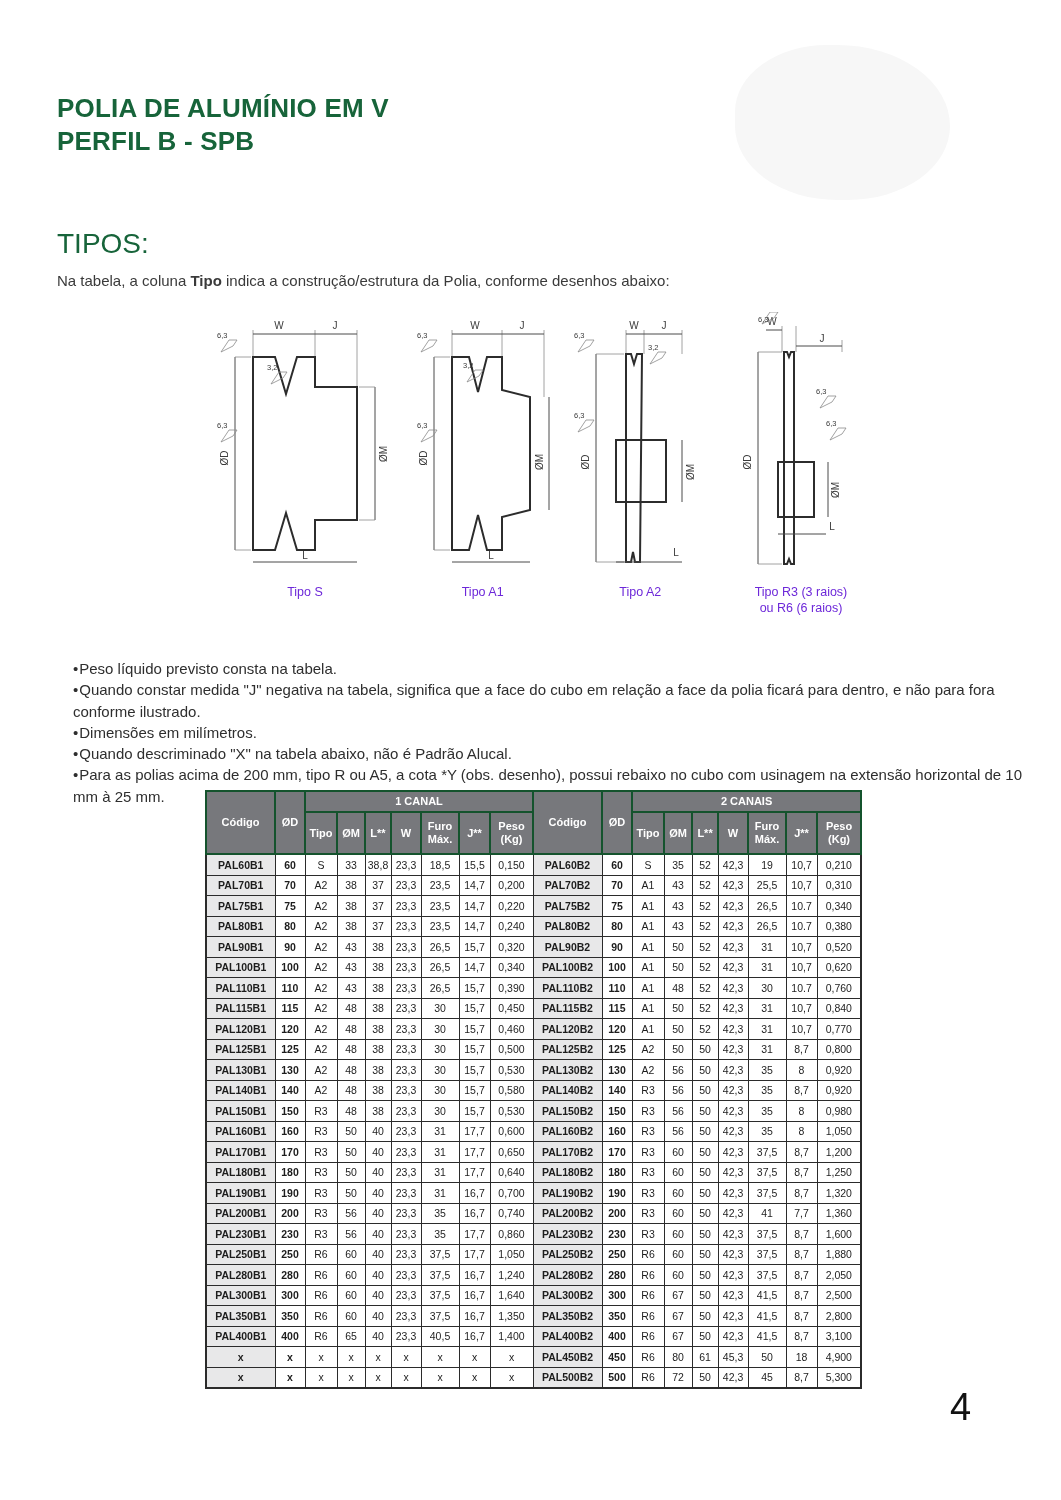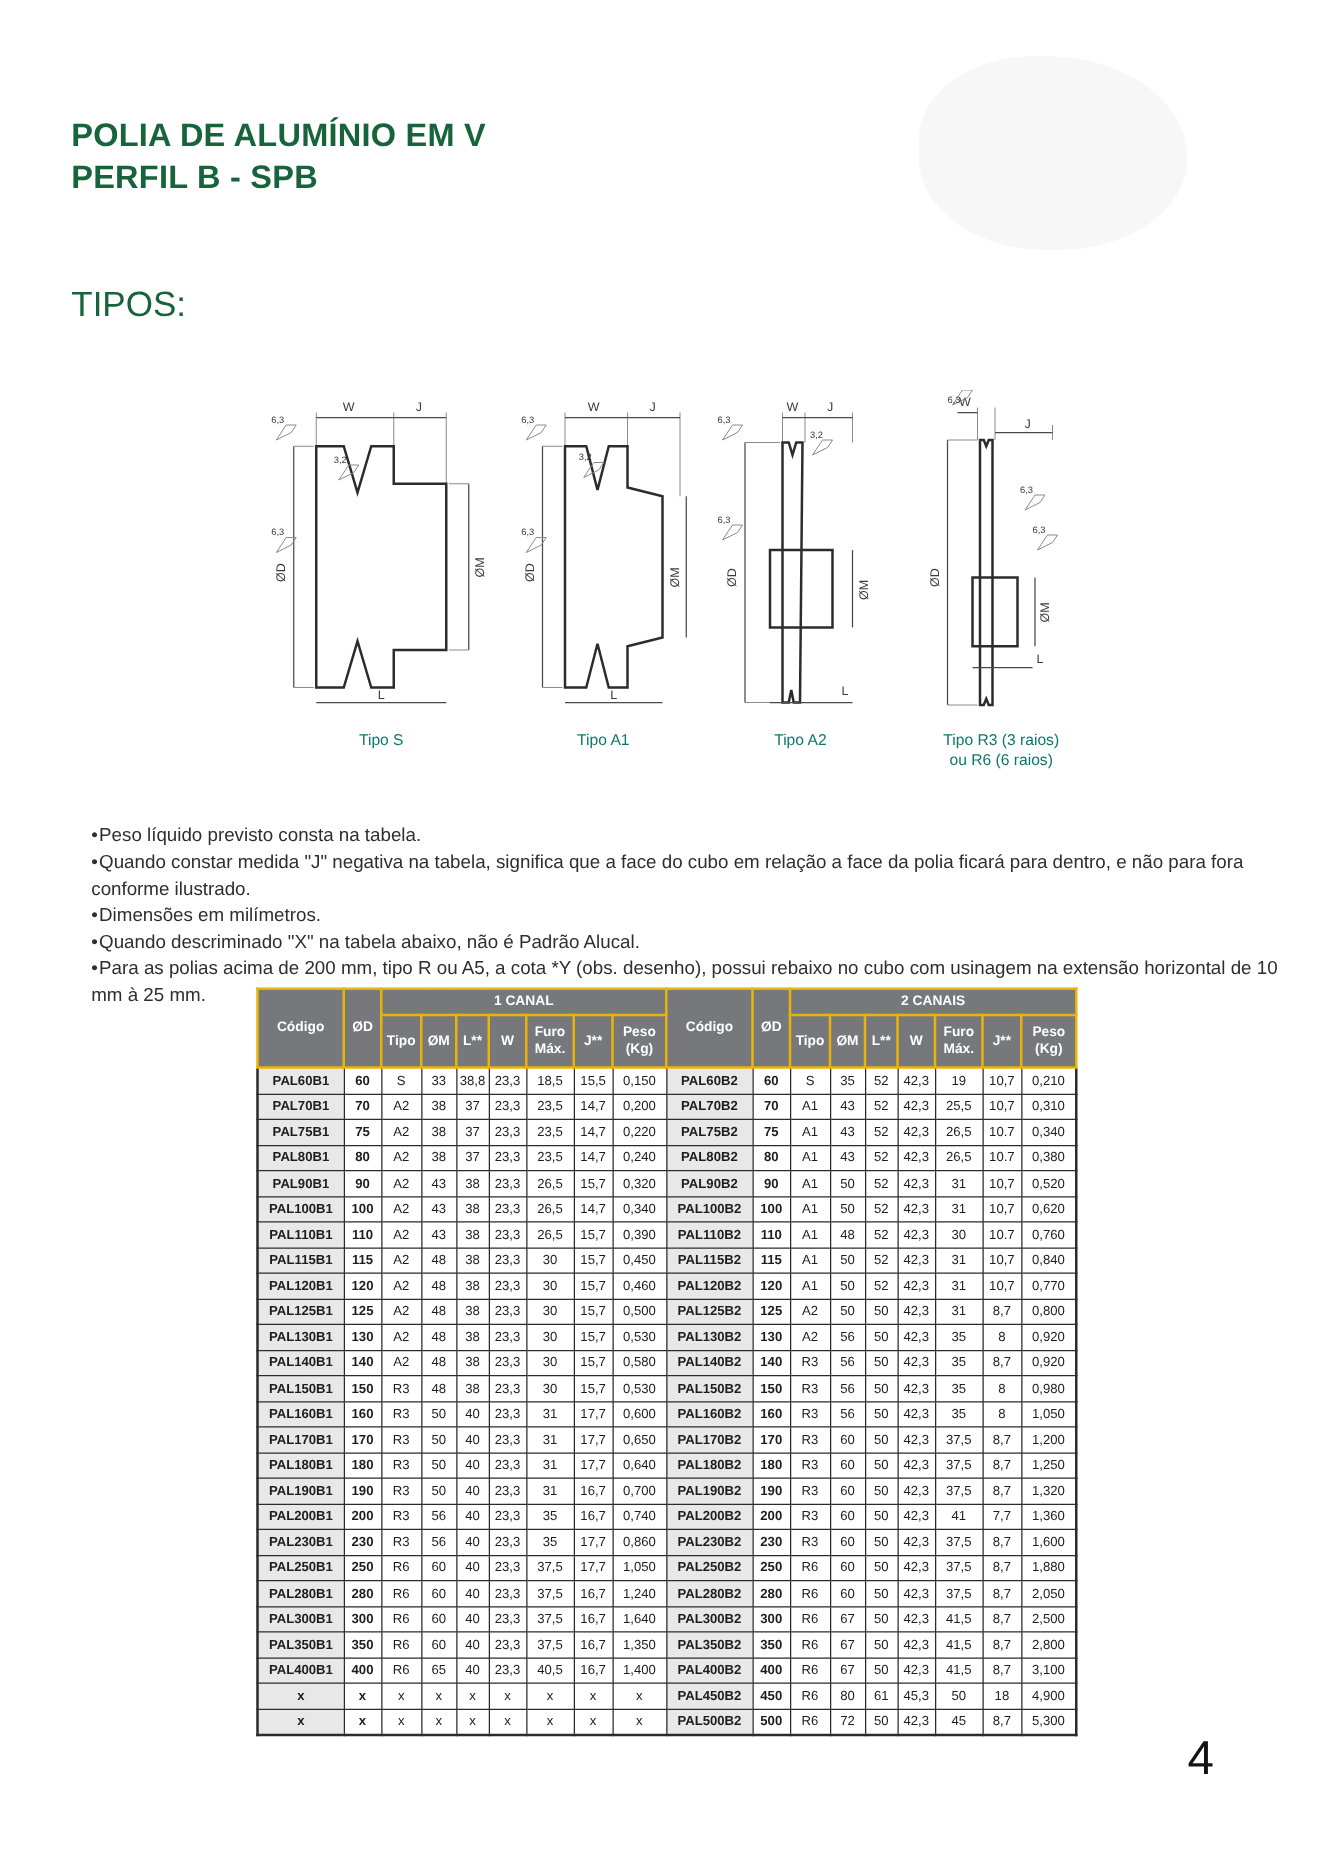--- a/index.html
+++ b/index.html
@@ -9,33 +9,33 @@
         background:#f7f7f7;border-radius:45% 55% 50% 50%;}
   h1.title{position:absolute;left:57px;top:92px;margin:0;font-size:26px;line-height:1.25;
         font-weight:bold;color:#17643a;letter-spacing:.2px;}
   h2.section{position:absolute;left:57px;top:228px;margin:0;font-size:28px;
         font-weight:normal;color:#17643a;}
   p.intro{position:absolute;left:57px;top:272px;margin:0;font-size:15px;color:#3a3a3a;}
   .figures{position:absolute;left:215px;top:312px;width:665px;height:310px;
         display:flex;justify-content:space-between;align-items:flex-start;}
   figure.fig{margin:0;text-align:center;}
   figure.fig svg{display:block;margin:0 auto;}
-  figure.fig figcaption{font-size:12.5px;color:#0f766e;margin-top:14px;line-height:1.3;}
+  figure.fig figcaption{font-size:12.5px;color:#6d28d9;margin-top:14px;line-height:1.3;}
   .dim{stroke:#4a4a4a;stroke-width:1;}
   .ext{stroke:#8a8a8a;stroke-width:.8;}
   .body-line{stroke:#2c2c2c;stroke-width:2;fill:none;}
   .dimtxt{font-size:10px;fill:#3a3a3a;font-family:"Liberation Sans",sans-serif;}
   .rtxt{font-size:7.5px;fill:#3a3a3a;font-family:"Liberation Sans",sans-serif;}
   ul.notes{position:absolute;left:57px;top:642px;width:952px;margin:16px;padding:0;
         list-style:none;font-size:15px;line-height:1.42;color:#2e2e2e;}
   ul.notes li::before{content:"\2022";margin-right:1px;}
   table.data{position:absolute;left:205px;top:790px;width:655px;border-collapse:collapse;
         table-layout:fixed;border:2px solid #2b2b2b;}
   table.data th{background:#77787c;color:#ffffff;font-weight:bold;font-size:11px;
-        border:2px solid #eab308;padding:0;line-height:1.15;text-align:center;}
+        border:2px solid #14532d;padding:0;line-height:1.15;text-align:center;}
   table.data thead tr.group-row th{height:19px;}
   table.data thead tr.sub-row th{height:40px;}
   table.data td{border:1.5px solid #2b2b2b;background:#fff;font-size:10.5px;
         text-align:center;padding:0;height:19.5px;color:#1d1d1d;white-space:nowrap;}
   table.data td.c-cod{background:#e8e8e9;font-weight:bold;}
   table.data td.c-od{font-weight:bold;}
   .pagenum{position:absolute;left:950px;top:1386px;font-size:38px;color:#121212;}
 </style>
 </head>
 <body>
@@ -43,20 +43,21 @@
 <div class="page">
   <div class="watermark"></div>
 
   <h1 class="title">
     <span>POLIA DE ALUMÍNIO EM V</span><br>
     <span>PERFIL B - SPB</span>
   </h1>
 
   <h2 class="section">TIPOS:</h2>
 
+  <p class="intro"><span>Na tabela, a coluna </span><b>Tipo</b><span> indica a construção/estrutura da Polia, conforme desenhos abaixo:</span></p>
 
   <div class="figures">
 
     <figure class="fig">
       <svg width="180" height="258" viewBox="0 0 180 258">
         <defs>
             <pattern id="hS" width="7" height="7" patternTransform="rotate(45)" patternUnits="userSpaceOnUse">
           <line x1="0" y1="0" x2="0" y2="7" stroke="#6a6a6a" stroke-width="1.2"></line>
             </pattern>
           </defs>

